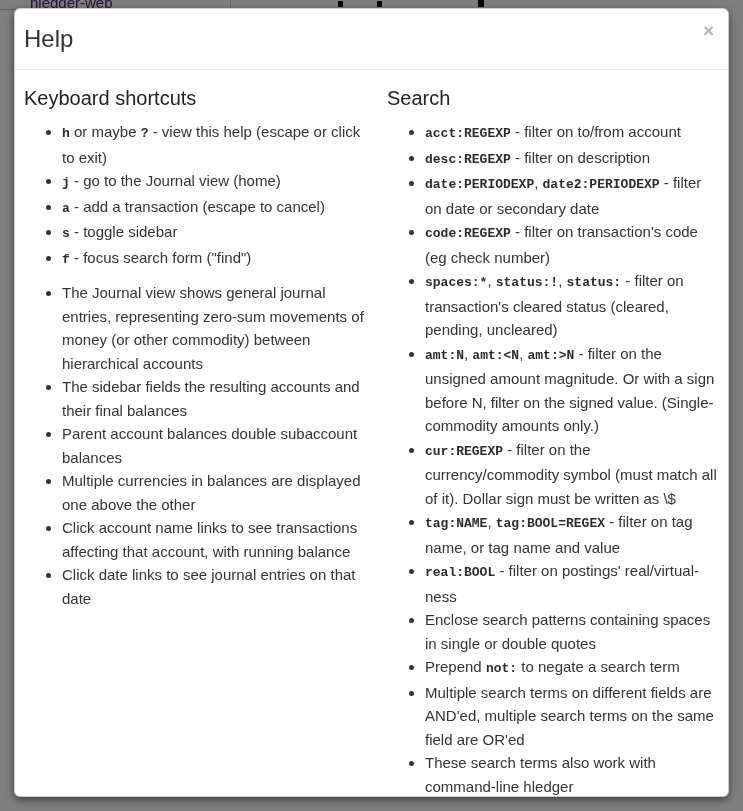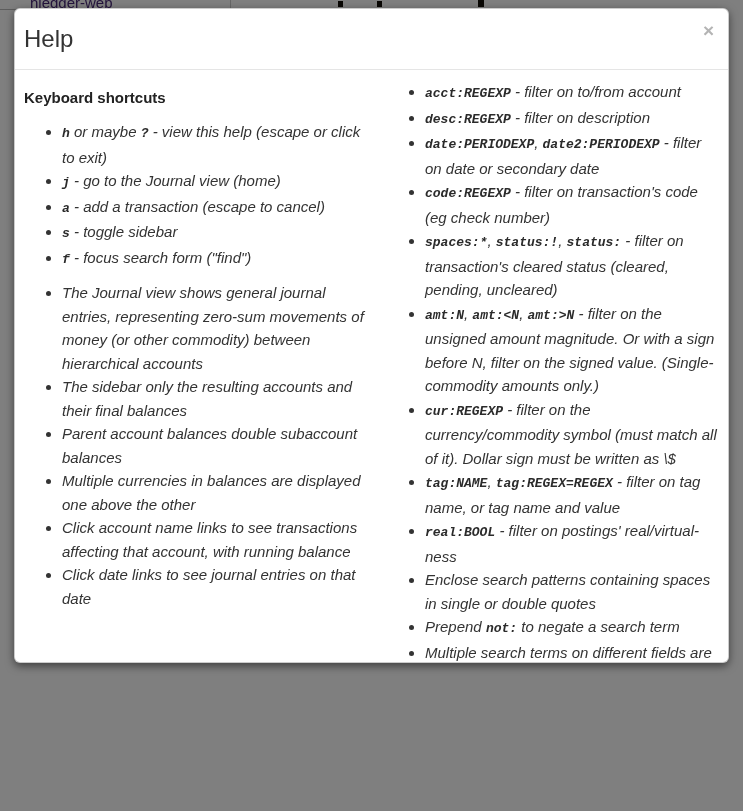--- a/index.html
+++ b/index.html
@@ -34,21 +34,21 @@
   
   .backdrop {
     position: absolute; inset: 0;
     background: rgba(0,0,0,0.5);
     z-index: 1;
   }
 
   
   .modal {
     position: absolute; z-index: 2;
-    left: 14px; top: 8px; width: 715px; height: 655px;
+    left: 14px; top: 8px; width: 715px; height: 789px;
     background: #ffffff;
     border: 1px solid rgba(0,0,0,0.2);
     border-radius: 6px;
     box-shadow: 0 3px 9px rgba(0,0,0,0.5);
     overflow: hidden;
     color: #333333;
   }
   .modal-header {
     position: relative;
     padding: 16px 15px 16px 9px;
@@ -65,28 +65,27 @@
     font-family: "Liberation Sans", sans-serif;
   }
   .modal-body {
     padding: 0 9px;
     display: grid;
     grid-template-columns: 349px 1fr;
     column-gap: 14px;
   }
   .help-col { min-width: 0; }
   .section-heading {
-    font-size: 15px; font-weight: 700; color: #222222;
+    font-size: 20px; font-weight: 400; color: #222222;
     margin-top: 18px; margin-bottom: 12px; line-height: 20px;
   }
   ul.help-list {
     margin: 10px 0 10px 0;
     padding-left: 38px;
     list-style: disc outside;
-    font-style: italic;
   }
   ul.help-list li {
     font-size: 15px; line-height: 23.5px; color: #333333;
   }
   code.term {
     font-family: "Liberation Mono", monospace;
     font-weight: 700;
     font-size: 13px;
     color: #2b2b2b;
   }
@@ -115,37 +114,38 @@
         <div class="section-heading">Keyboard shortcuts</div>
         <ul class="help-list">
           <li><code class="term">h</code> or maybe <code class="term">?</code> - view this help (escape or click to exit)</li>
           <li><code class="term">j</code> - go to the Journal view (home)</li>
           <li><code class="term">a</code> - add a transaction (escape to cancel)</li>
           <li><code class="term">s</code> - toggle sidebar</li>
           <li><code class="term">f</code> - focus search form ("find")</li>
         </ul>
         <ul class="help-list">
           <li>The Journal view shows general journal entries, representing zero-sum movements of money (or other commodity) between hierarchical accounts</li>
-          <li>The sidebar only the resulting accounts and their final balances</li>
+          <li>The sidebar fields the resulting accounts and their final balances</li>
           <li>Parent account balances double subaccount balances</li>
           <li>Multiple currencies in balances are displayed one above the other</li>
           <li>Click account name links to see transactions affecting that account, with running balance</li>
           <li>Click date links to see journal entries on that date</li>
         </ul>
       </div>
     <div class="help-col">
+        <div class="section-heading">Search</div>
         <ul class="help-list">
           <li><code class="term">acct:REGEXP</code> - filter on to/from account</li>
           <li><code class="term">desc:REGEXP</code> - filter on description</li>
           <li><code class="term">date:PERIODEXP</code>, <code class="term">date2:PERIODEXP</code> - filter on date or secondary date</li>
           <li><code class="term">code:REGEXP</code> - filter on transaction's code (eg check number)</li>
           <li><code class="term">spaces:*</code>, <code class="term">status:!</code>, <code class="term">status:</code> - filter on transaction's cleared status (cleared, pending, uncleared)</li>
           <li><code class="term">amt:N</code>, <code class="term">amt:&lt;N</code>, <code class="term">amt:&gt;N</code> - filter on the unsigned amount magnitude. Or with a sign before N, filter on the signed value. (Single-commodity amounts only.)</li>
           <li><code class="term">cur:REGEXP</code> - filter on the currency/commodity symbol (must match all of it). Dollar sign must be written as \$</li>
-          <li><code class="term">tag:NAME</code>, <code class="term">tag:REGEX=REGEX</code> - filter on tag name, or tag name and value</li>
+          <li><code class="term">tag:NAME</code>, <code class="term">tag:BOOL=REGEX</code> - filter on tag name, or tag name and value</li>
           <li><code class="term">real:BOOL</code> - filter on postings' real/virtual-ness</li>
           <li>Enclose search patterns containing spaces in single or double quotes</li>
           <li>Prepend <code class="term">not:</code> to negate a search term</li>
           <li>Multiple search terms on different fields are AND'ed, multiple search terms on the same field are OR'ed</li>
           <li>These search terms also work with command-line hledger</li>
         </ul>
       </div>
   </div>
 </div>
 

